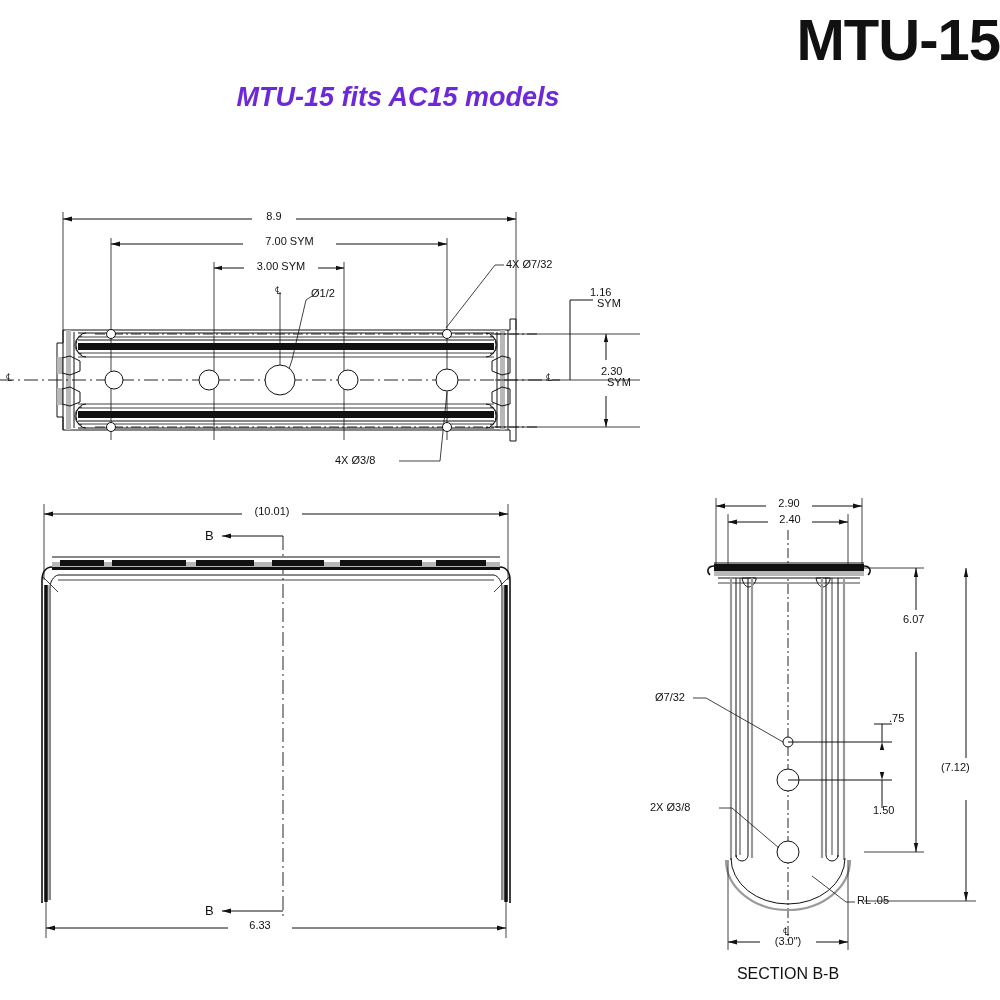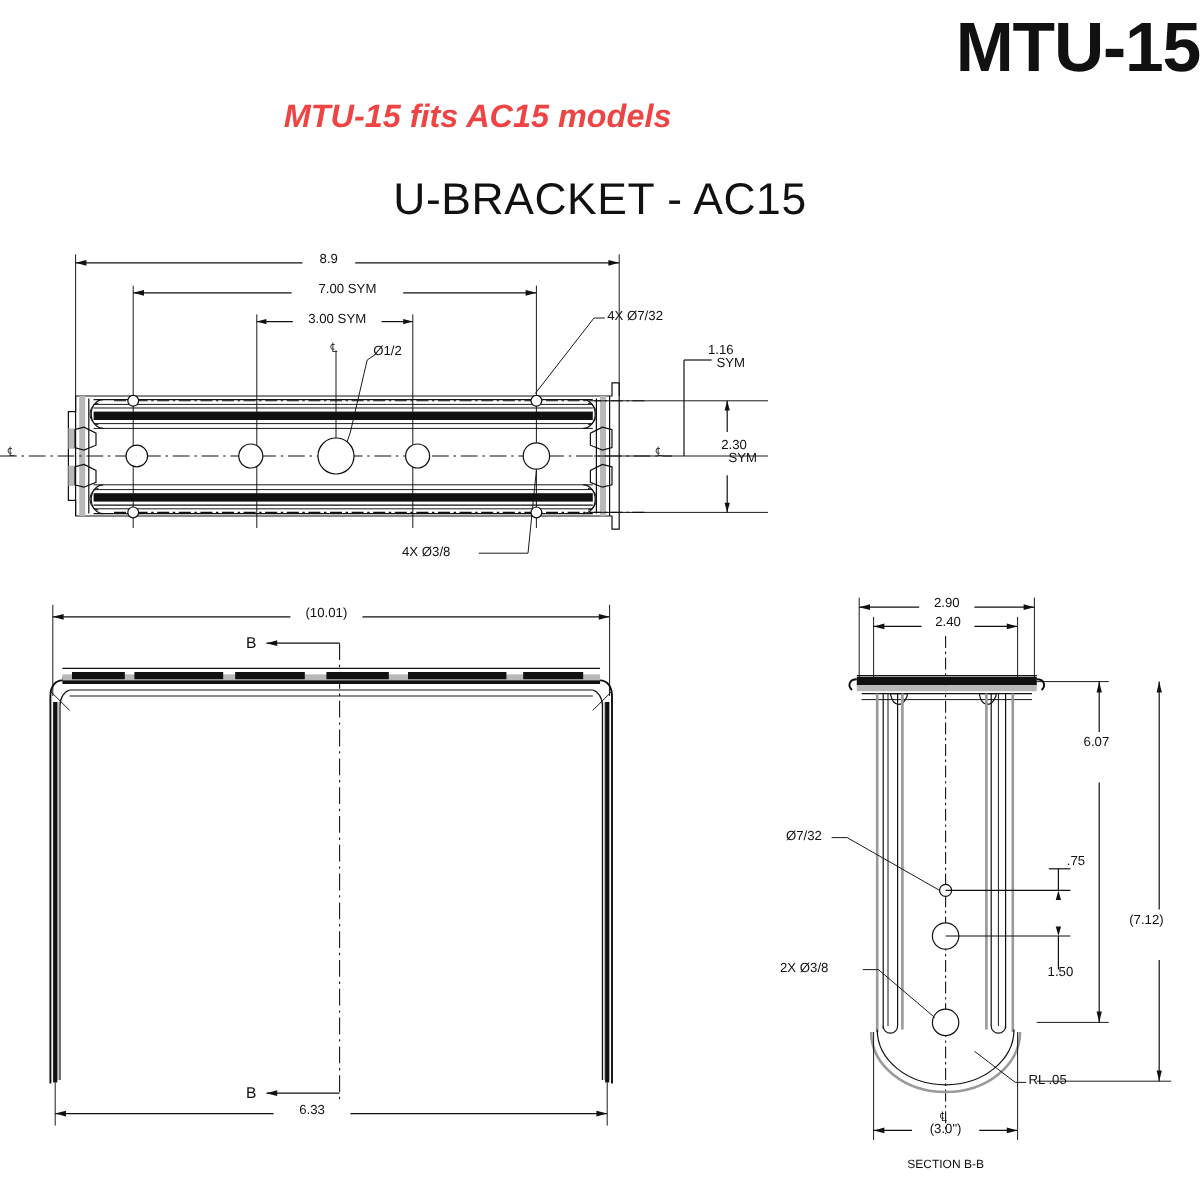--- a/index.html
+++ b/index.html
@@ -26,21 +26,21 @@
     letter-spacing: -1px;
     color: #111111;
     font-family: "Liberation Sans", sans-serif;
   }
   .title-sub {
     position: absolute; left: 0; top: 82px; width: 796px;
     text-align: center;
     font-size: 27px;
     font-style: italic;
     font-weight: bold;
-    color: #ef4444;
+    color: #6d28d9;
   }
   .title-part {
     position: absolute; left: 0; top: 145px; width: 1000px;
     text-align: center;
     font-size: 37px;
     font-weight: normal;
     color: #111111;
     letter-spacing: 0.5px;
   }
 
@@ -75,21 +75,20 @@
   svg .fillw  { fill: #ffffff; }
   svg .fillk  { fill: #111111; }
 </style>
 </head>
 <body>
 
 <div id="sheet">
 
   <div class="title-main">MTU-15</div>
   <div class="title-sub">MTU-15 fits AC15 models</div>
-  <div class="title-part">U-BRACKET  -  AC15</div>
 
   <svg class="layer" viewBox="0 0 1000 1000">
 
     <g>
 
       <line class="hair" x1="63" y1="212" x2="63" y2="330"></line>
       <line class="hair" x1="516" y1="212" x2="516" y2="330"></line>
       <line class="thin" x1="63" y1="219" x2="252" y2="219"></line>
       <line class="thin" x1="296" y1="219" x2="516" y2="219"></line>
       <path class="fillk" d="M63,219 L72,216.6 L72,221.4 Z"></path>
@@ -376,15 +375,15 @@
   <div class="dim-text" style="left:655px; top:692px;">Ø7/32</div>
 
   <div class="dim-text" style="left:650px; top:802px;">2X Ø3/8</div>
 
   <div class="dim-text" style="left:857px; top:895px;">RL .05</div>
 
   <div class="dim-text" style="left:783px; top:926px;">℄</div>
 
   <div class="dim-text ctr" style="left:760px; top:936px; width:56px;">(3.0")</div>
 
-  <div class="dim-text ctr" style="left:718px; top:966px; width:140px; font-size:10px;">SECTION B-B</div>
+  <div class="dim-text ctr" style="left:718px; top:966px; width:140px; font-size:16px;">SECTION B-B</div>
 
 </div>
 
 </body></html>

